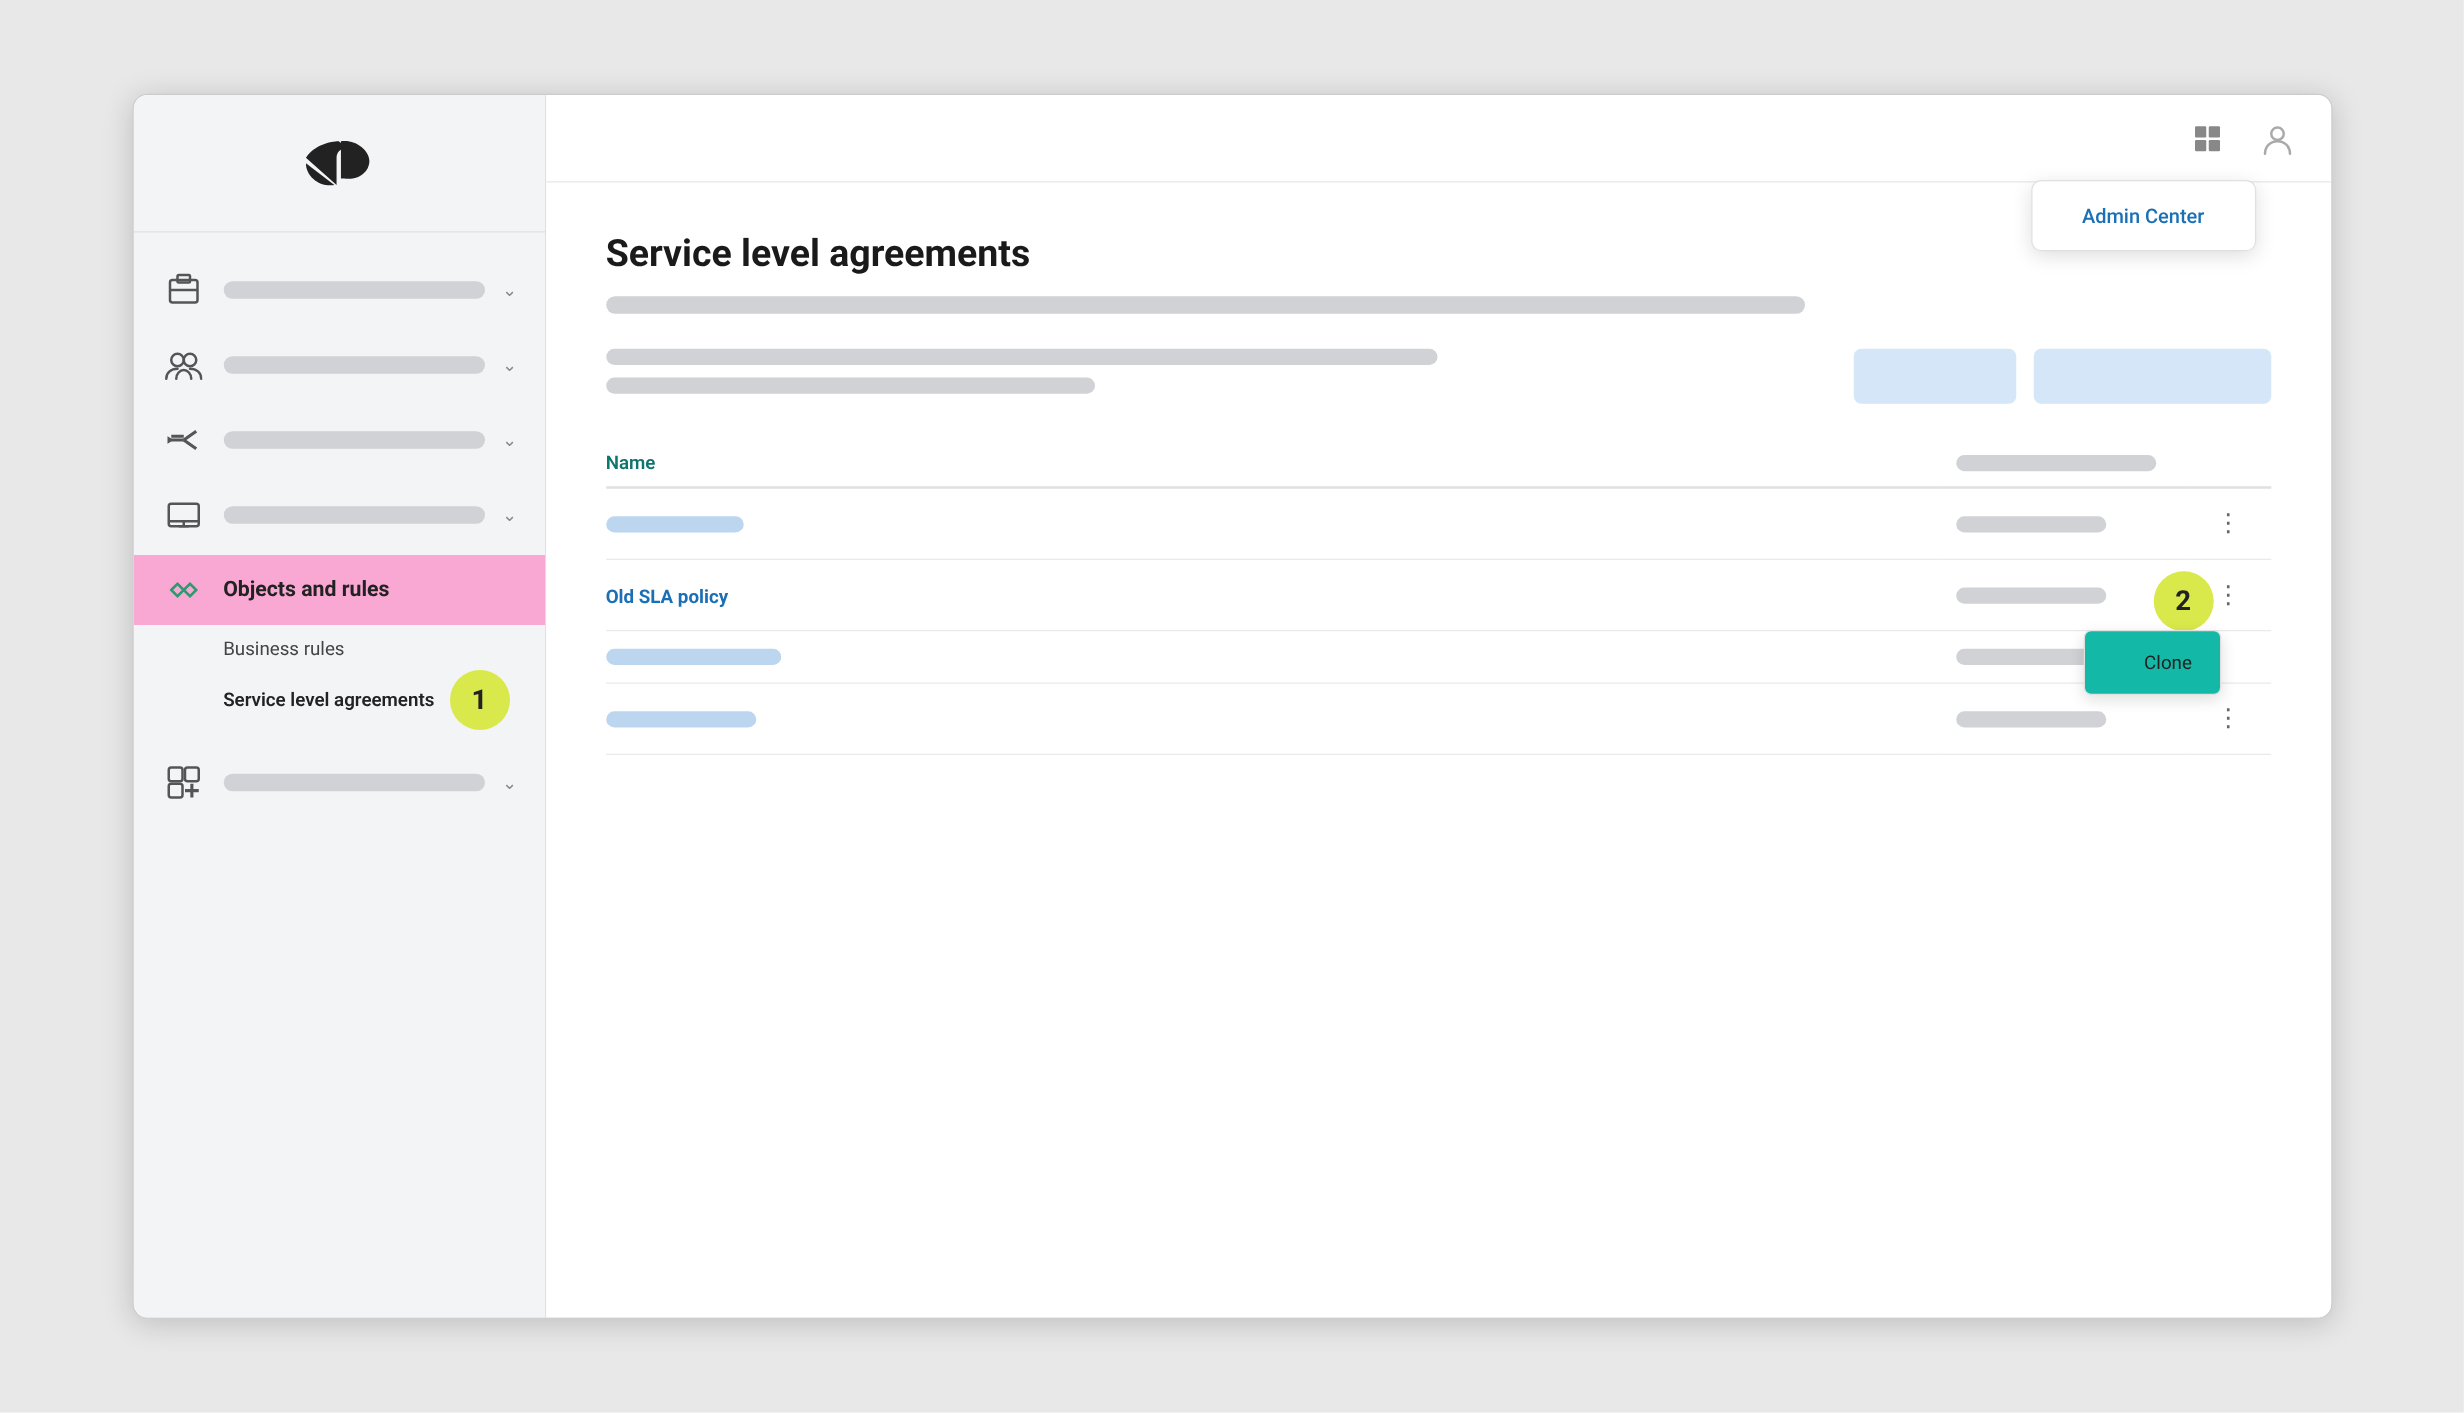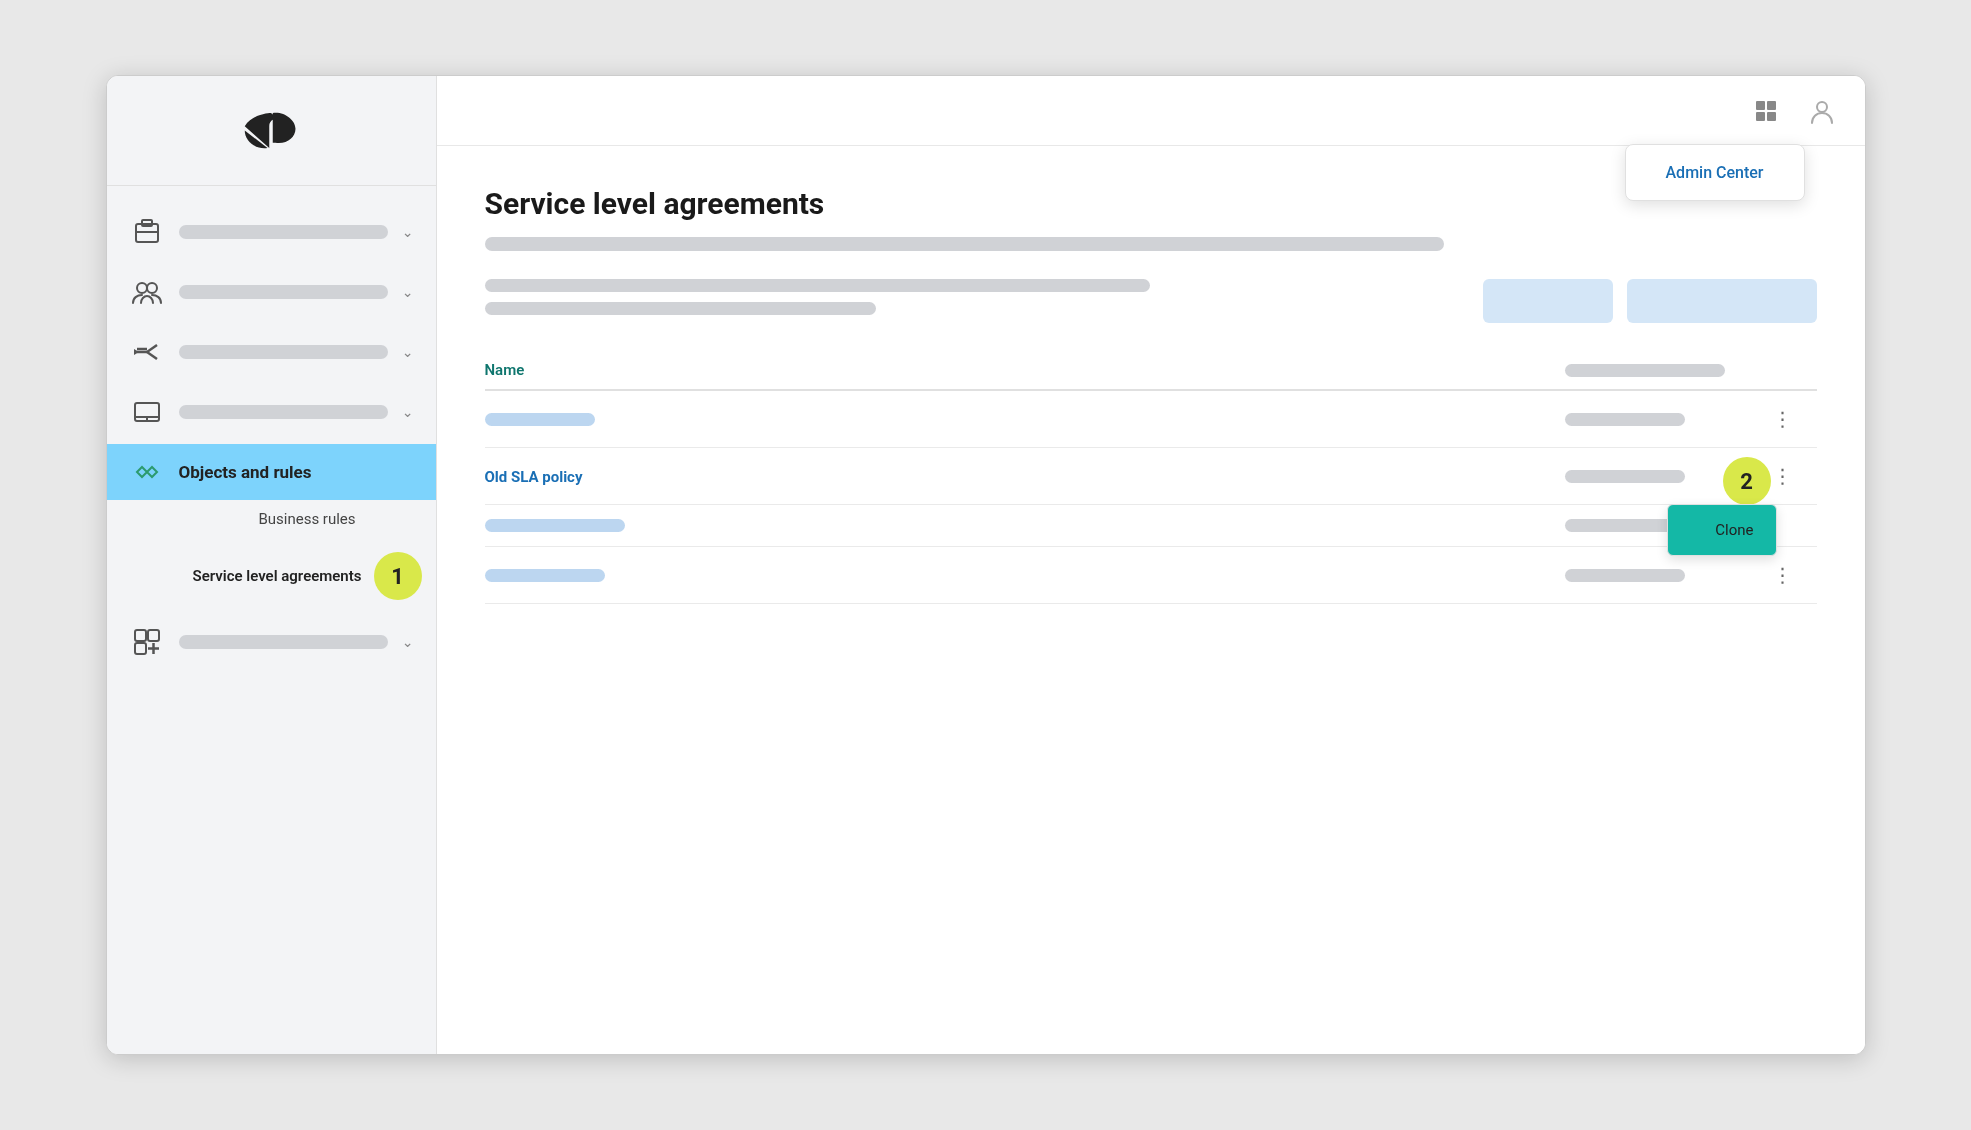--- a/index.html
+++ b/index.html
@@ -53,21 +53,21 @@
     .nav-item {
       display: flex;
       align-items: center;
       padding: 10px 22px;
       cursor: pointer;
       border-radius: 0;
       gap: 14px;
       position: relative;
     }
     .nav-item.active {
-      background: #7dd3fc;
+      background: #f9a8d4;
     }
     .nav-icon {
       width: 36px;
       height: 36px;
       display: flex;
       align-items: center;
       justify-content: center;
       flex-shrink: 0;
       color: #555;
       font-size: 22px;
@@ -87,22 +87,21 @@
       font-weight: 700;
       font-size: 17px;
       color: #222;
       flex: 1;
     }
     
     .sub-nav {
       padding-left: 72px;
       display: flex;
       flex-direction: column;
-      gap: 18px;
-      align-items: center;
+      gap: 2px;
     }
     .sub-nav-item {
       font-size: 15px;
       color: #444;
       padding: 6px 0;
       cursor: pointer;
     }
     .sub-nav-item.active-sub {
       font-weight: 600;
       color: #222;

